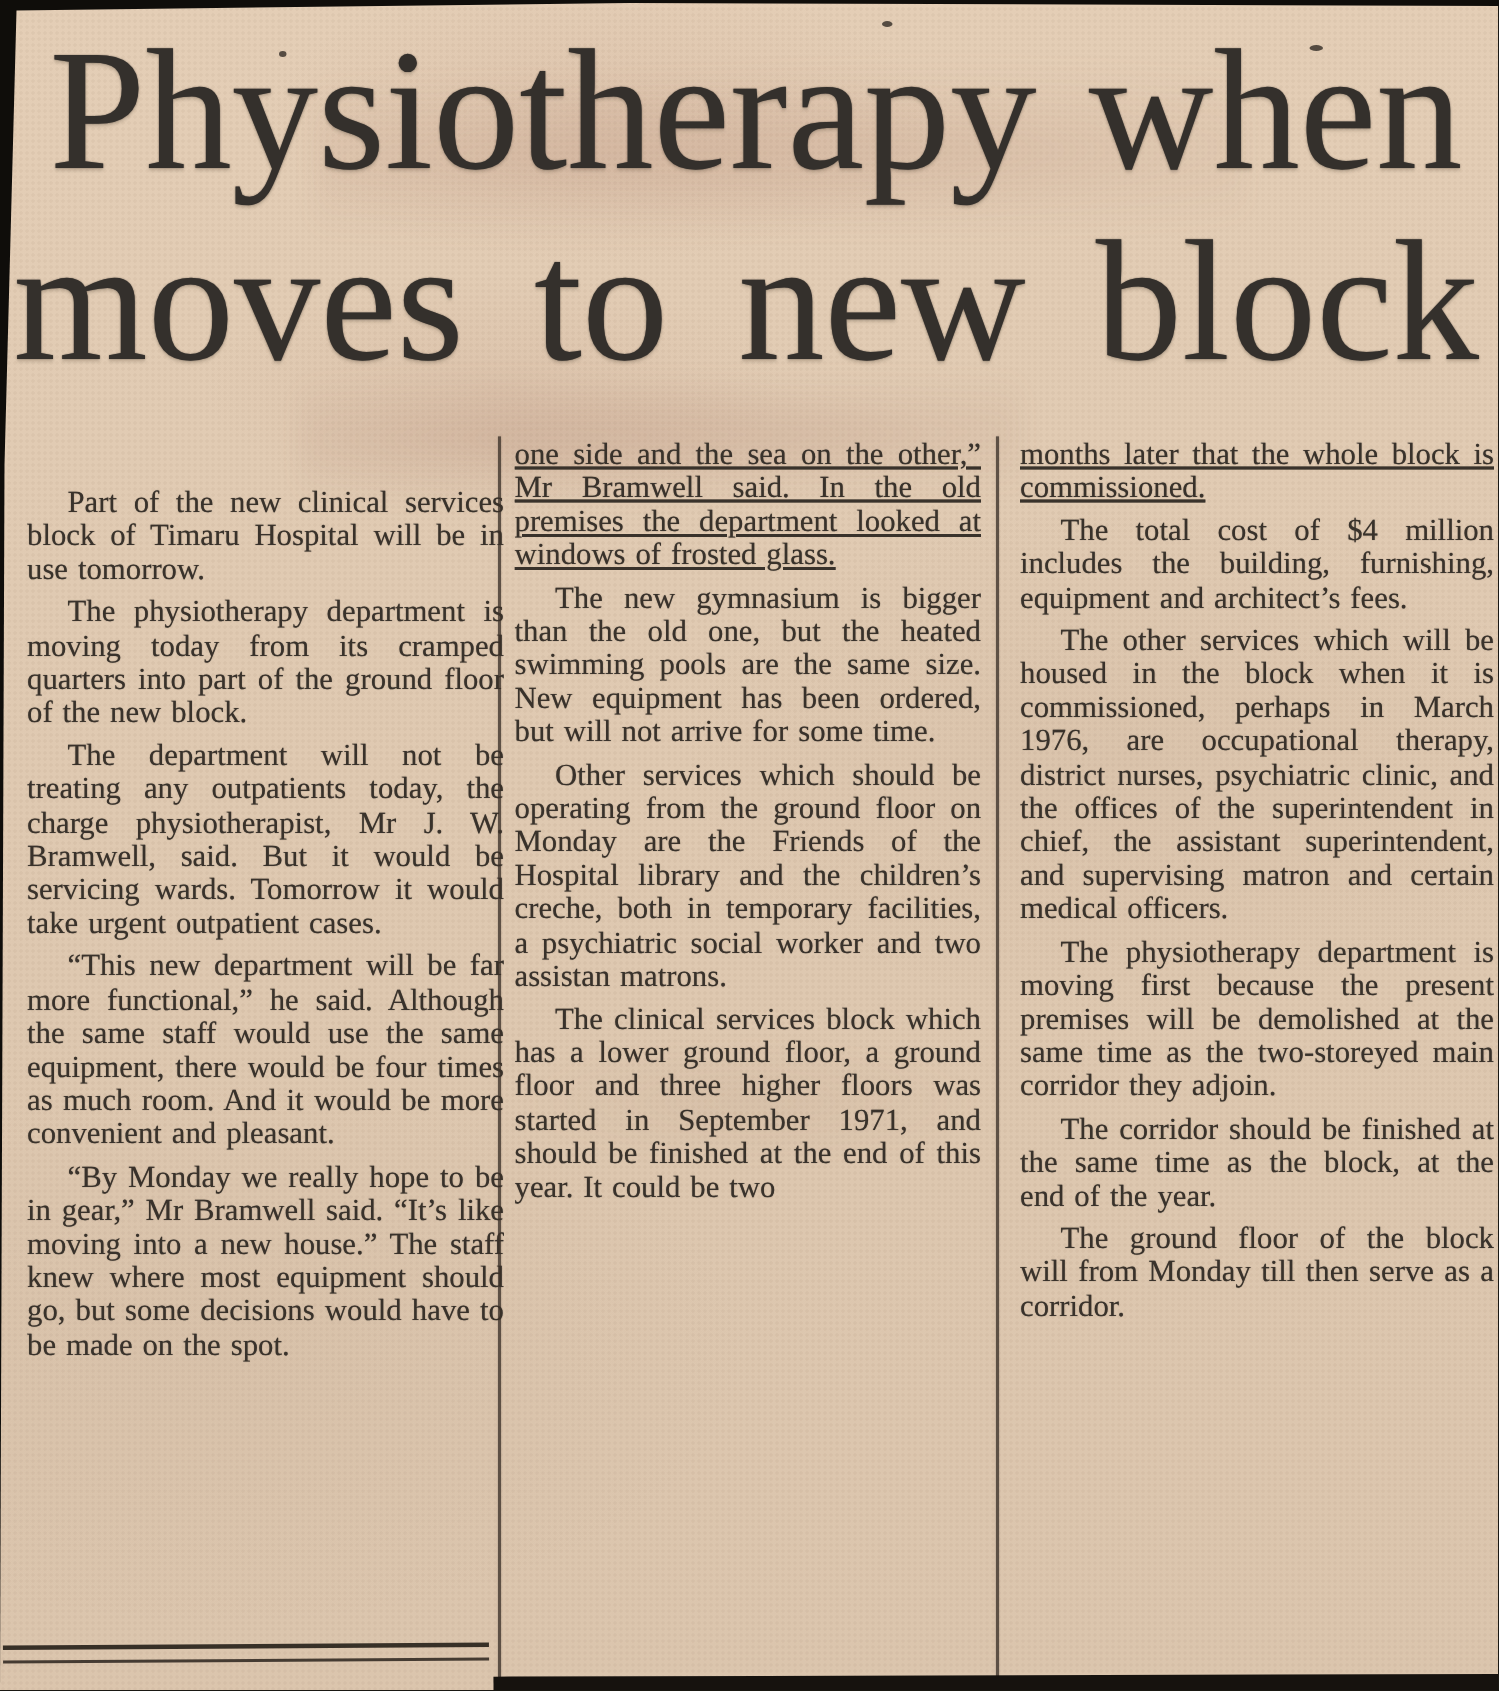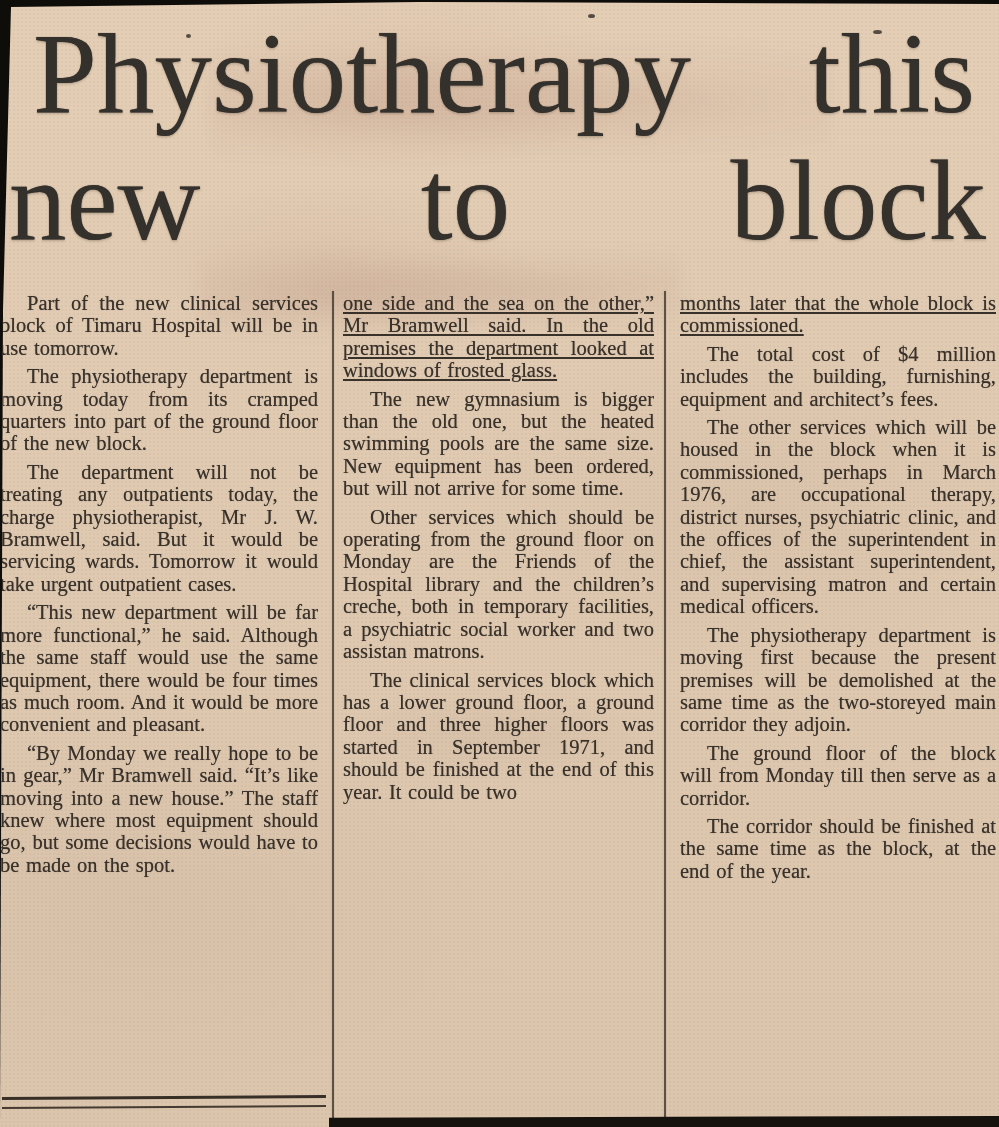--- a/index.html
+++ b/index.html
@@ -79,21 +79,21 @@
     font-size: 20.5px;
     line-height: 22.4px;
     text-align: justify;
     overflow: hidden;
     text-shadow: 0 0 0.7px rgba(57,50,43,0.65);
     word-spacing: 1.5px;
   }
   .col p { margin: 6px 0 0 0; text-indent: 27px; }
   .col p:first-child { margin-top: 0; }
   .col p.noindent { text-indent: 0; text-decoration: underline; }
-  .col1 { left: 0;   width: 318px; height: 800px; }
+  .col1 { left: 18px;   width: 318px; height: 800px; margin-top: 32px; }
   .col2 { left: 343px; width: 311px; height: 826px; }
   .col3 { left: 680px; width: 316px; height: 822px; }
   .divider {
     position: absolute;
     width: 2px;
     background: rgba(58,48,40,0.78);
     box-shadow: 0 0 1px rgba(58,48,40,0.5);
   }
   .divider1 { left: 332px; top: 291px; height: 827px; }
   .divider2 { left: 664px; top: 291px; height: 833px; }
@@ -125,25 +125,26 @@
     <div class="ghost ghost1"></div>
     <div class="ghost ghost2"></div>
     <div class="ghost ghost3"></div>
     <div class="speck speck1"></div>
     <div class="speck speck2"></div>
     <div class="speck speck3"></div>
 
     <h1 class="headline">
       <div class="hl-line hl-line1">
         <span class="hl-word">Physiotherapy</span>
-        <span class="hl-word">this</span>
+        <span class="hl-word">when</span>
       </div>
       <div class="hl-line hl-line2">
+        <span class="hl-word">moves</span>
+        <span class="hl-word">to</span>
         <span class="hl-word">new</span>
-        <span class="hl-word">to</span>
         <span class="hl-word">block</span>
       </div>
     </h1>
 
     <div class="col col1">
       <p class="para">Part of the new clinical services block of Timaru Hospital will be in use tomorrow.</p>
       <p class="para">The physiotherapy department is moving today from its cramped quarters into part of the ground floor of the new block.</p>
       <p class="para">The department will not be treating any outpatients today, the charge physiotherapist, Mr J. W. Bramwell, said. But it would be servicing wards. Tomorrow it would take urgent outpatient cases.</p>
       <p class="para">“This new department will be far more functional,” he said. Although the same staff would use the same equipment, there would be four times as much room. And it would be more convenient and pleasant.</p>
       <p class="para">“By Monday we really hope to be in gear,” Mr Bramwell said. “It’s like moving into a new house.” The staff knew where most equipment should go, but some decisions would have to be made on the spot.</p>
@@ -158,20 +159,20 @@
       <p class="para">The clinical services block which has a lower ground floor, a ground floor and three higher floors was started in September 1971, and should be finished at the end of this year. It could be two</p>
     </div>
 
     <div class="divider divider2"></div>
 
     <div class="col col3">
       <p class="para noindent">months later that the whole block is commissioned.</p>
       <p class="para">The total cost of $4 million includes the building, furnishing, equipment and architect’s fees.</p>
       <p class="para">The other services which will be housed in the block when it is commissioned, perhaps in March 1976, are occupational therapy, district nurses, psychiatric clinic, and the offices of the superintendent in chief, the assistant superintendent, and supervising matron and certain medical officers.</p>
       <p class="para">The physiotherapy department is moving first because the present premises will be demolished at the same time as the two-storeyed main corridor they adjoin.</p>
+      <p class="para">The corridor should be finished at the same time as the block, at the end of the year.</p>
       <p class="para">The ground floor of the block will from Monday till then serve as a corridor.</p>
-      <p class="para">The corridor should be finished at the same time as the block, at the end of the year.</p>
     </div>
 
     <div class="double-rule"></div>
     <div class="bottom-bar"></div>
   </div>
 </div>
 
 </body></html>

